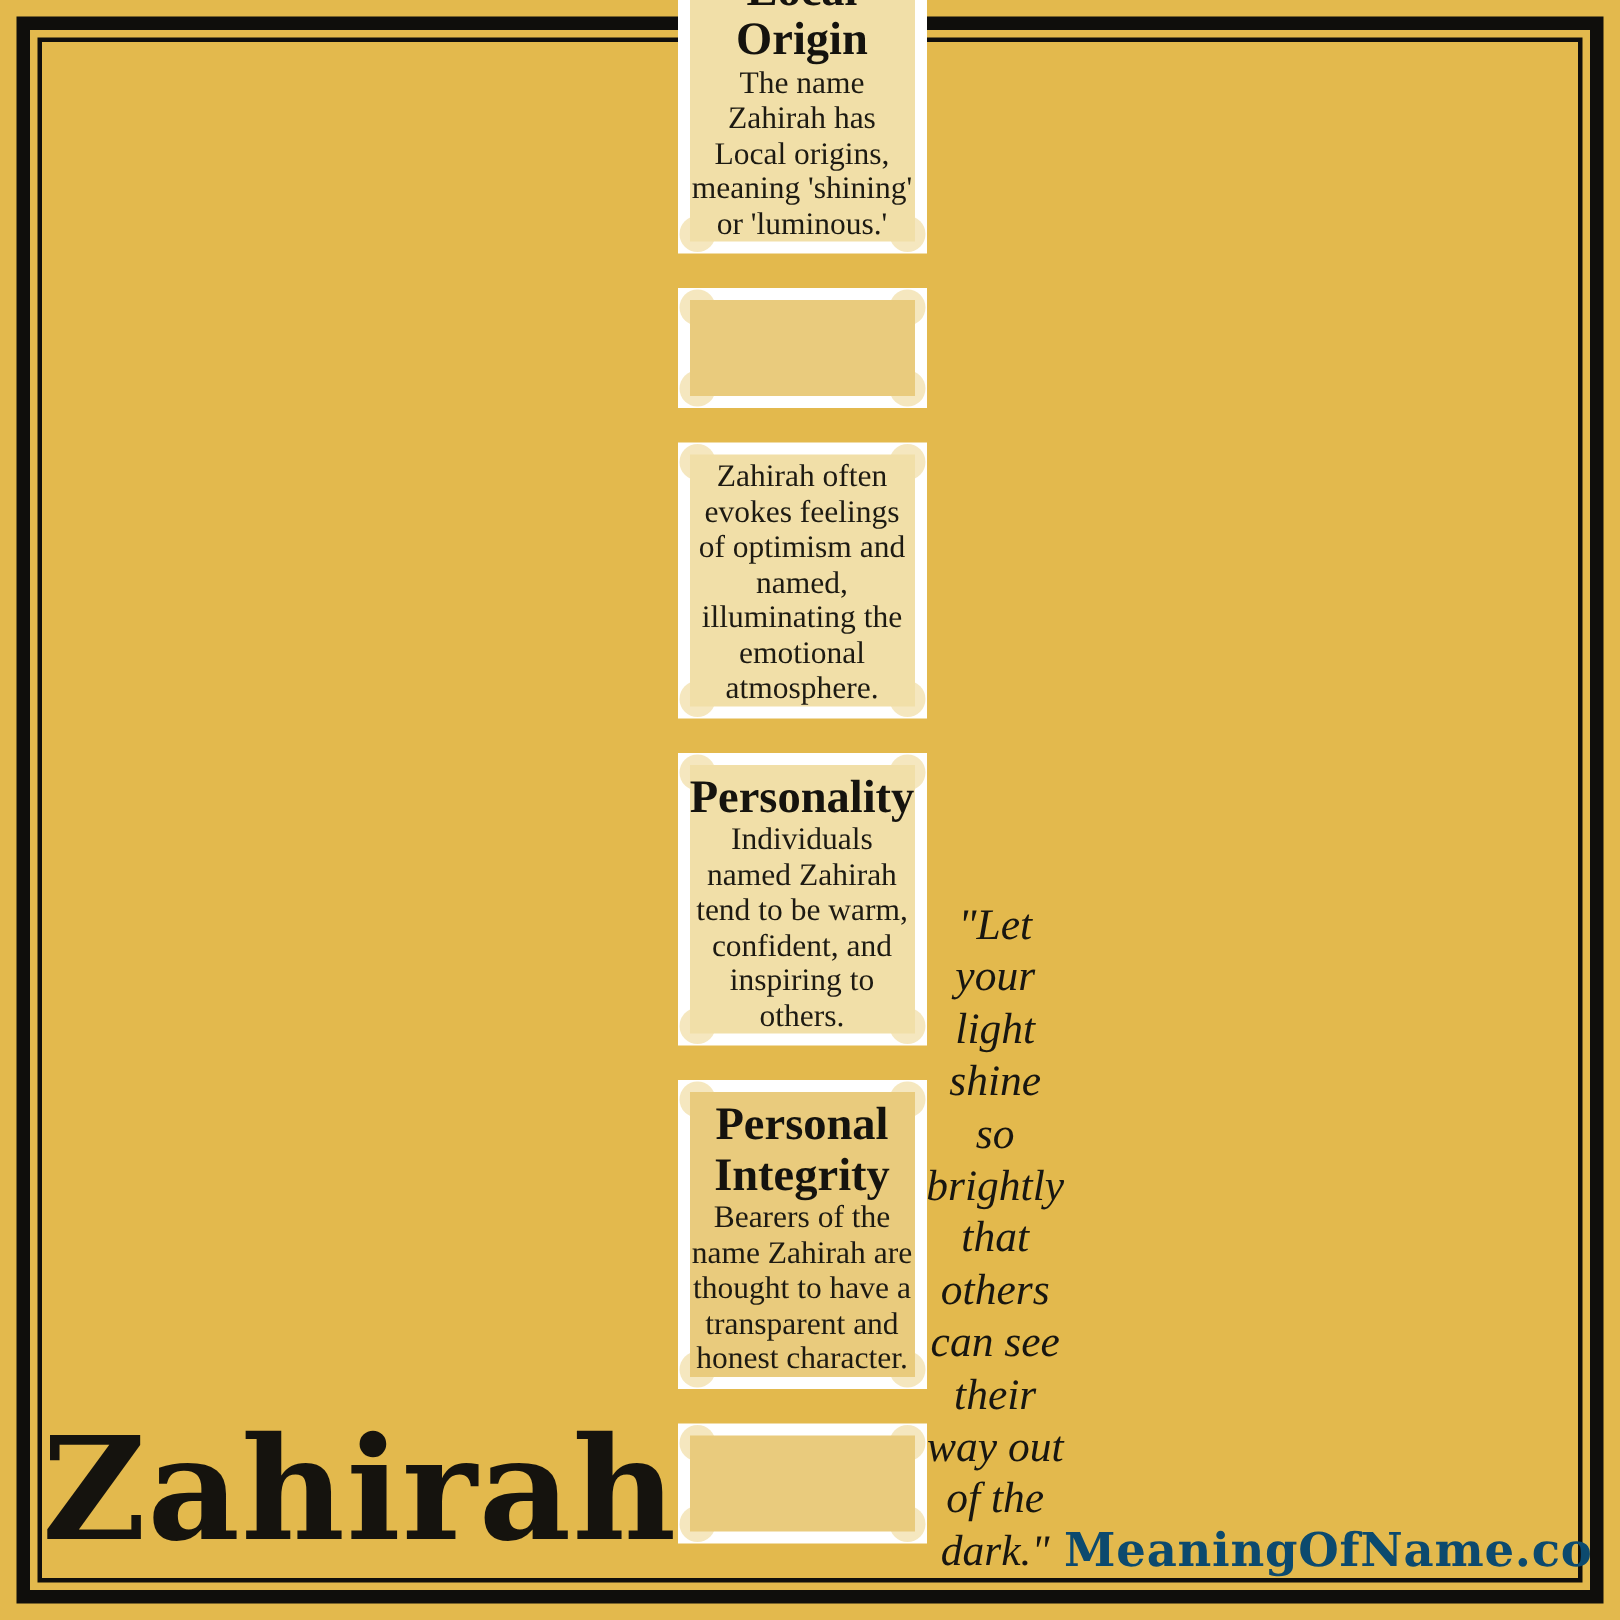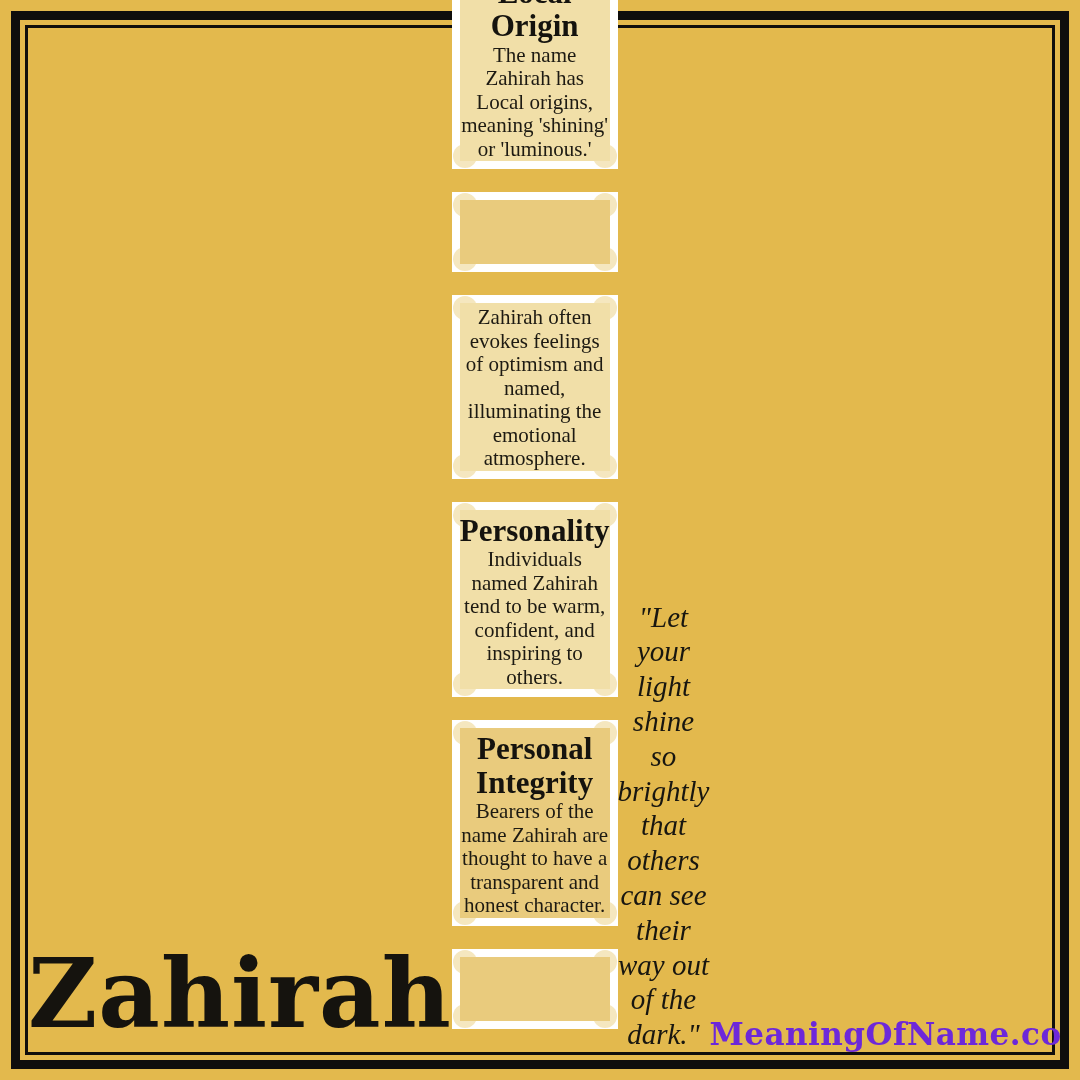--- a/index.html
+++ b/index.html
@@ -87,21 +87,21 @@
     font-style:italic;
     font-size:29px;
     color:#181610;
     line-height:1.2;
   }
   .brand{
     margin-top:13px;
     font-family:"DejaVu Serif", serif;
     font-weight:bold;
     font-size:31px;
-    color:#6d28d9;
+    color:#0c4a6e;
     letter-spacing:.5px;
   }
 </style>
 </head>
 <body>
 
 <div class="page">
   <div class="frame-outer"></div>
   <div class="frame-inner"></div>
 

